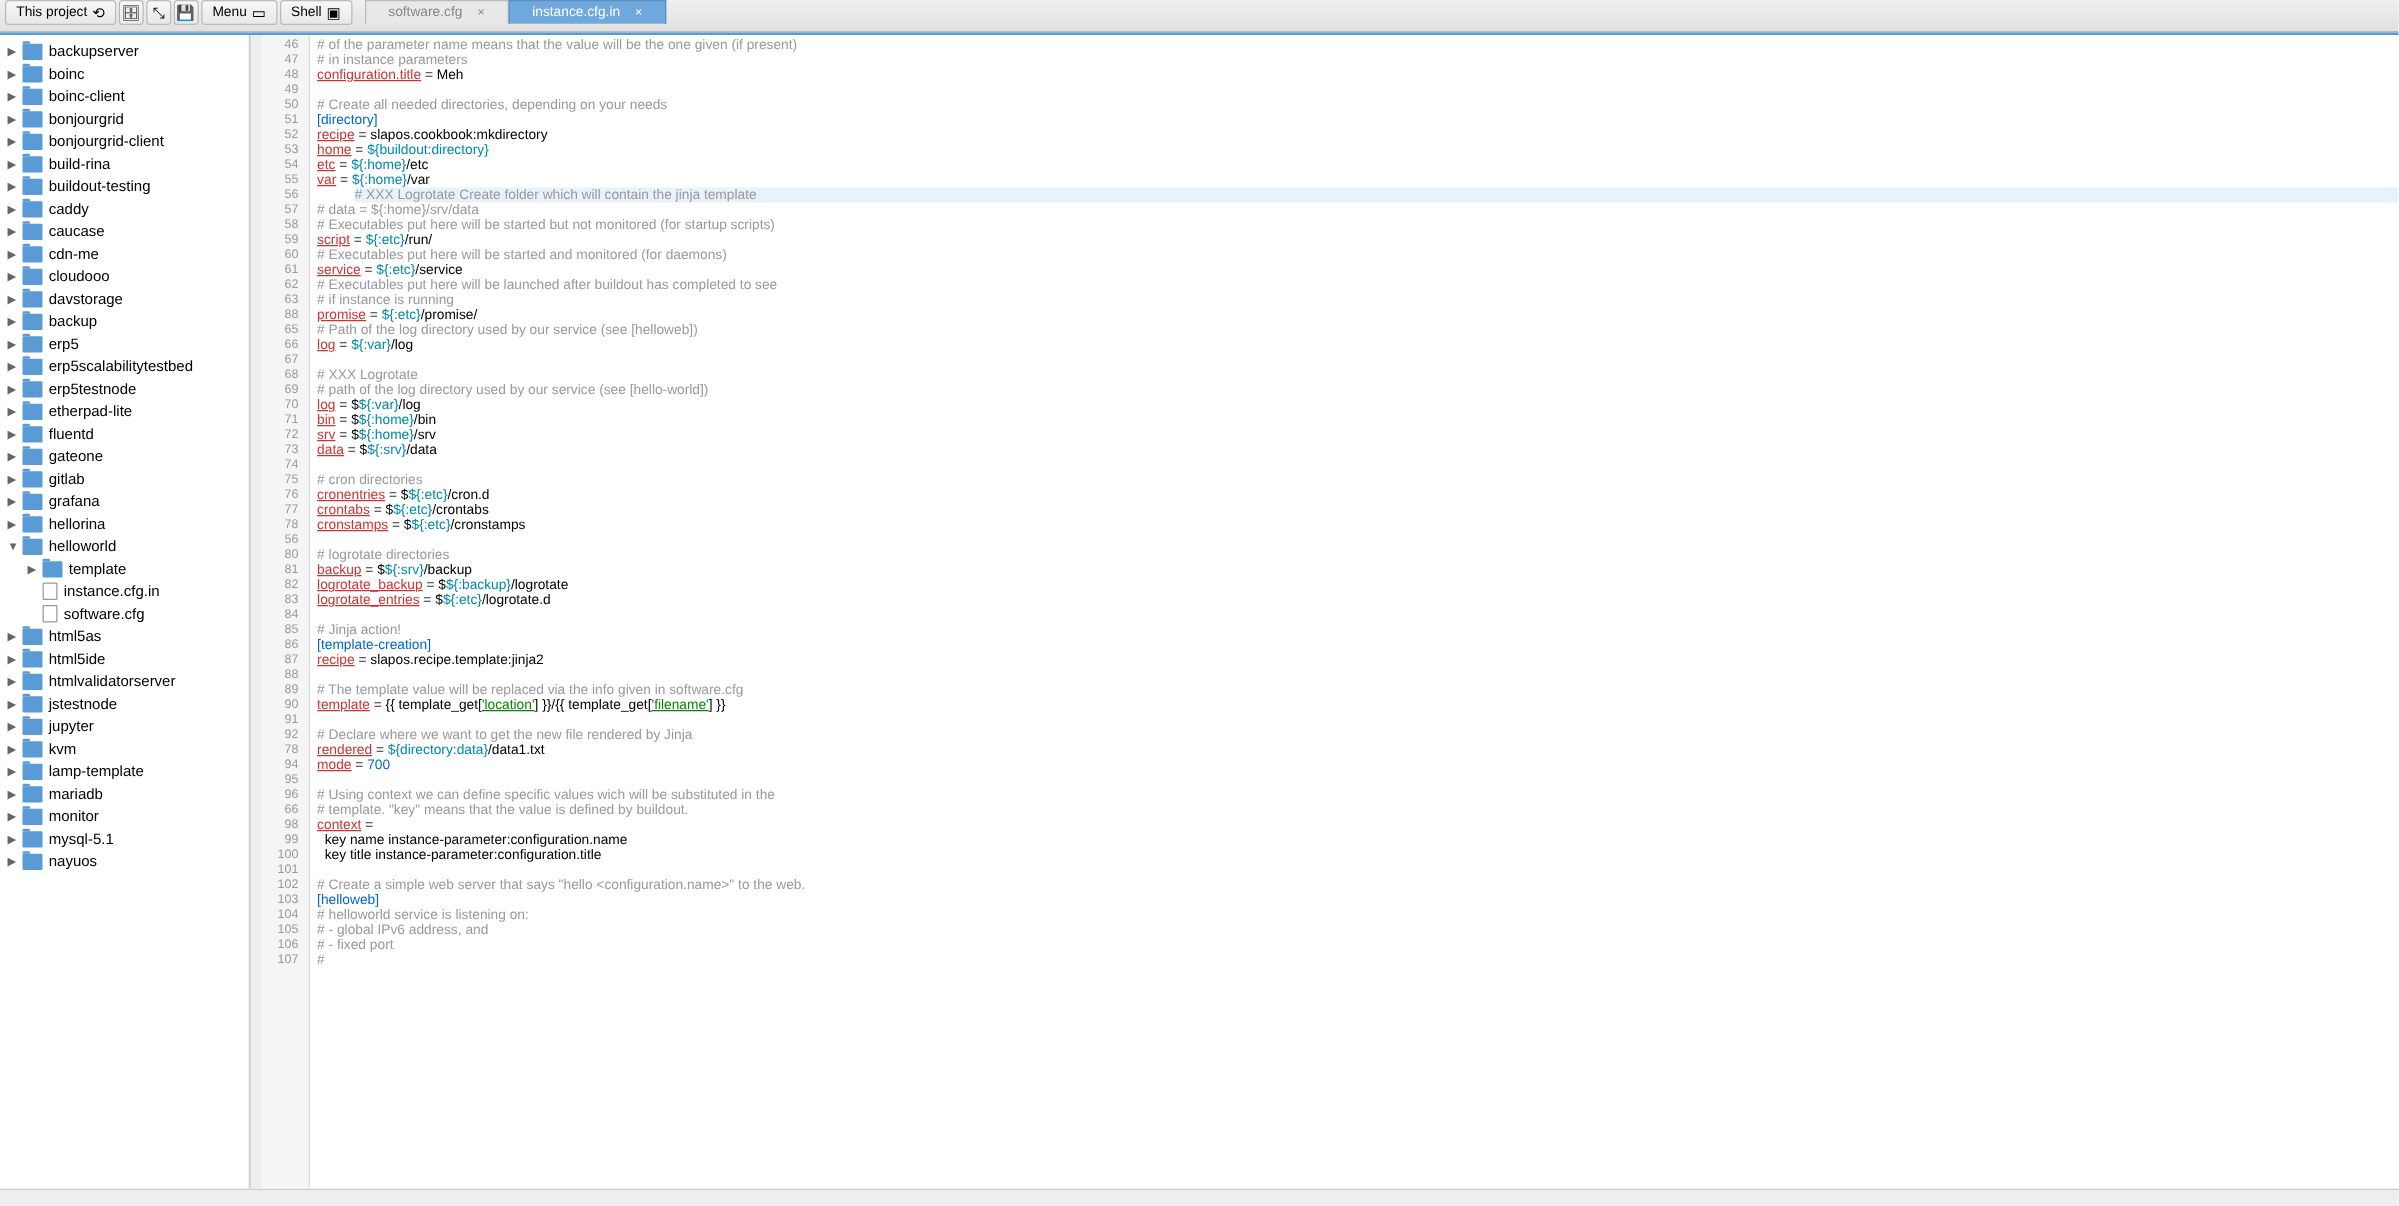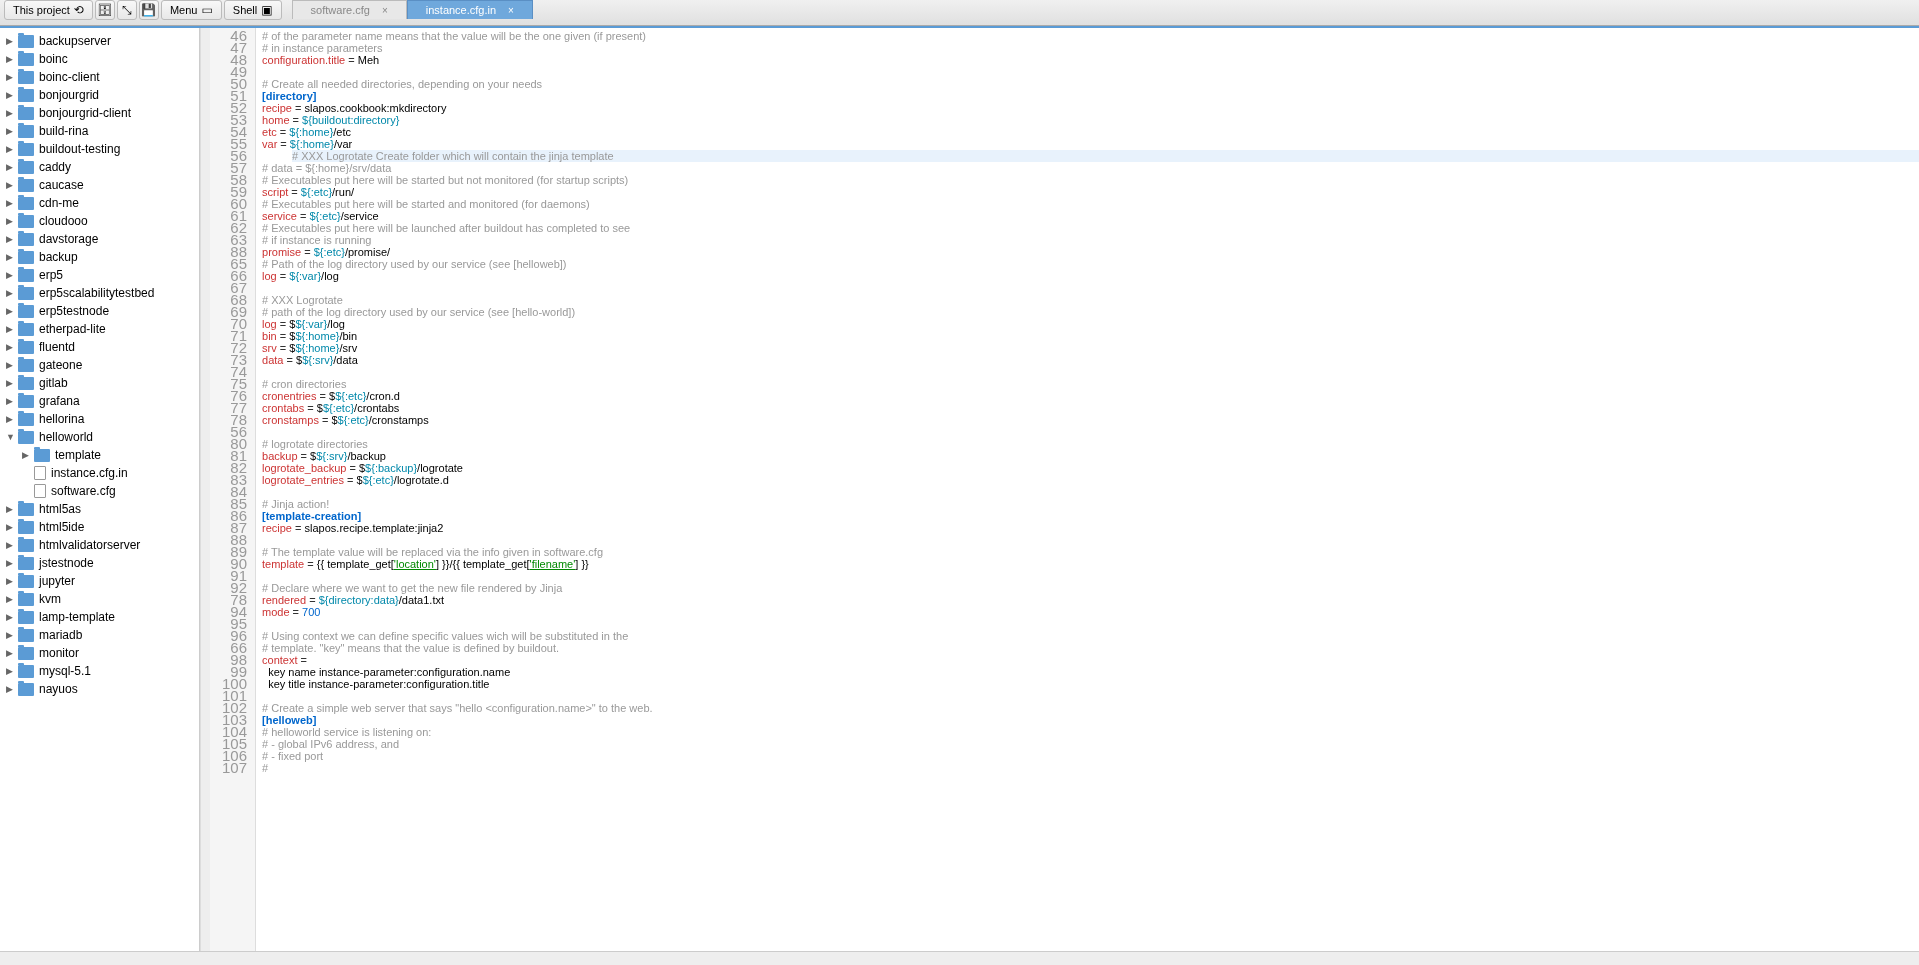--- a/index.html
+++ b/index.html
@@ -15,28 +15,28 @@
 .sidebar { width: 200px; background: #fff; border-right: 1px solid #ccc; overflow-y: auto; font-size: 12px; padding-top: 4px; }
 .tree-item { display: flex; align-items: center; padding: 2px 6px; cursor: pointer; white-space: nowrap; }
 .tree-arrow { width: 12px; font-size: 9px; color: #666; }
 .tree-icon { width: 16px; height: 13px; margin-right: 5px; }
 .folder-icon { background: #5b9bd5; border-radius: 1px; position: relative; }
 .folder-icon::before { content: ''; position: absolute; top: -2px; left: 0; width: 6px; height: 2px; background: #5b9bd5; border-radius: 1px 1px 0 0; }
 .file-icon { background: #fff; border: 1px solid #999; border-radius: 1px; width: 12px; height: 14px; }
 .indent-1 { padding-left: 22px; }
 .sb-scroll { width: 10px; background: #eee; border-left: 1px solid #ddd; position: relative; }
 .editor-wrap { flex: 1; display: flex; overflow: hidden; background: #fff; }
-.gutter { background: #f5f5f5; border-right: 1px solid #ddd; font-family: 'Courier New', monospace; font-size: 15px; color: #999; text-align: right; padding-right: 8px; padding-left: 12px; user-select: none; line-height: 12px; padding-top: 2px; }
+.gutter { background: #f5f5f5; border-right: 1px solid #ddd; font-family: 'Courier New', monospace; font-size: 10px; color: #999; text-align: right; padding-right: 8px; padding-left: 12px; user-select: none; line-height: 12px; padding-top: 2px; }
 .gutter div { height: 12px; }
 .code { flex: 1; font-family: 'Courier New', monospace; font-size: 11px; line-height: 12px; padding-top: 2px; padding-left: 6px; overflow: auto; white-space: pre; }
 .code-line { height: 12px; }
 .hl-line { background: #e8f2fc; margin-left: 30px; }
 .tok-comment { color: #999; }
-.tok-section { color: #0066cc; font-weight: bold; text-align: center; }
-.tok-key { color: #cc3333; }
+.tok-section { color: #0066cc; font-weight: normal; text-align: center; }
+.tok-key { color: #cc3333; text-decoration: underline; }
 .tok-eq { color: #333; }
 .tok-string { color: #008800; text-decoration: underline; }
 .tok-var { color: #0088aa; }
 .tok-num { color: #0066cc; }
 .bottom-scroll { height: 14px; background: #eee; border-top: 1px solid #ccc; }
 .icon-glyph { font-size: 12px; line-height: 1; }
 </style>
 </head>
 <body>
 

